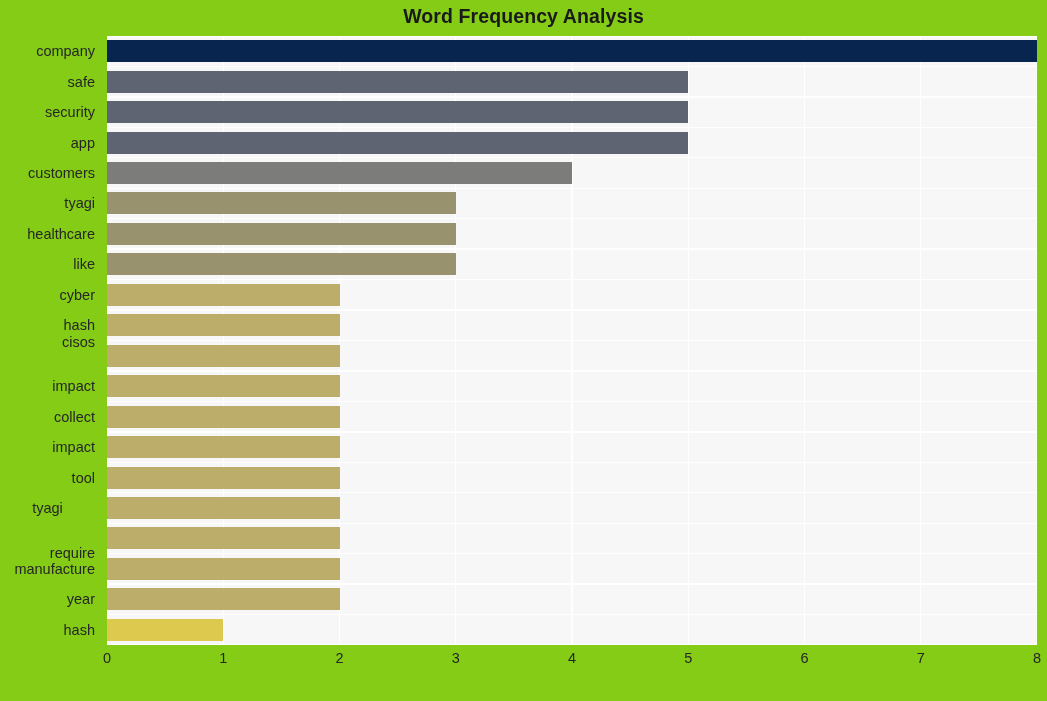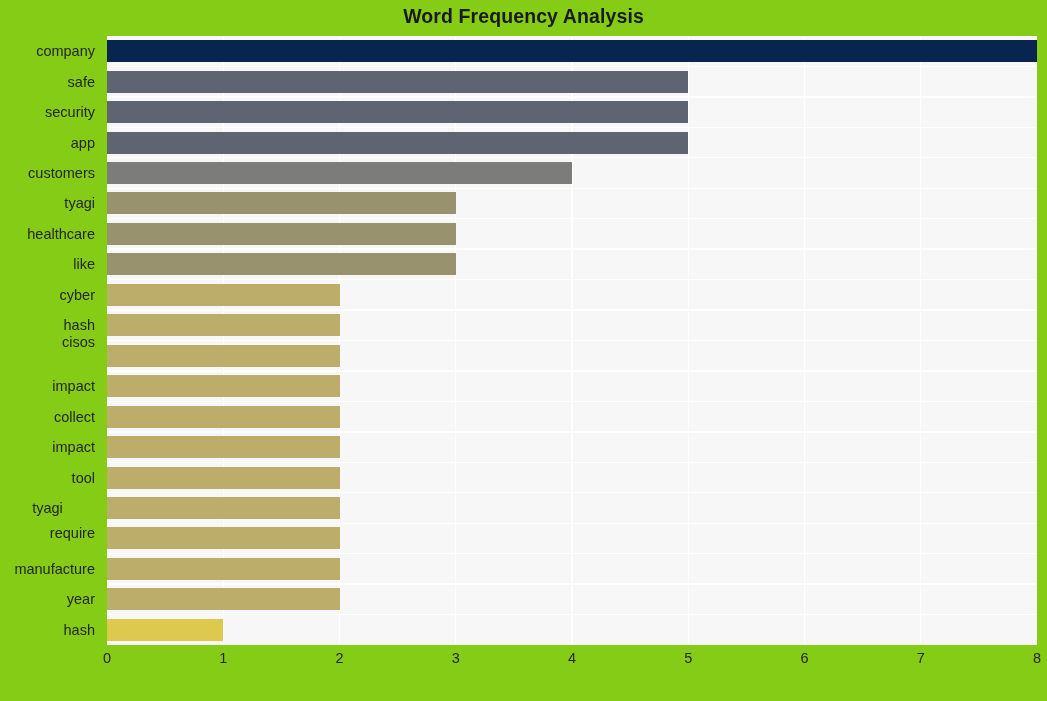--- a/index.html
+++ b/index.html
@@ -181,21 +181,21 @@
       <div class="ytick-label" style="top: 186.925px; padding-right: 7px;">healthcare</div>
       <div class="ytick-label" style="top: 217.375px; padding-right: 7px;">like</div>
       <div class="ytick-label" style="top: 247.825px; padding-right: 7px;">cyber</div>
       <div class="ytick-label" style="top: 278.275px; padding-right: 7px;">hash</div>
       <div class="ytick-label" style="top: 295px; padding-right: 7px;">cisos</div>
       <div class="ytick-label" style="top: 339.175px; padding-right: 7px; padding-left: 42px;">impact</div>
       <div class="ytick-label" style="top: 369.625px; padding-right: 7px;">collect</div>
       <div class="ytick-label" style="top: 400.075px; padding-right: 7px;">impact</div>
       <div class="ytick-label" style="top: 430.525px; padding-right: 7px;">tool</div>
       <div class="ytick-label" style="top: 460.975px; padding-right: 7px; text-align: center;">tyagi</div>
-      <div class="ytick-label" style="top: 486px; padding-right: 7px; text-align: right;">require</div>
+      <div class="ytick-label" style="top: 506px; padding-right: 7px; text-align: right;">require</div>
       <div class="ytick-label" style="top: 521.875px; padding-right: 7px;">manufacture</div>
       <div class="ytick-label" style="top: 552.325px; padding-right: 7px;">year</div>
       <div class="ytick-label" style="top: 582.775px; padding-right: 7px;">hash</div>
     </div>
 
   <div id="xtick-labels">
       <div class="xtick-label" style="left: 0px;">0</div>
       <div class="xtick-label" style="left: 116.25px;">1</div>
       <div class="xtick-label" style="left: 232.5px;">2</div>
       <div class="xtick-label" style="left: 348.75px;">3</div>

